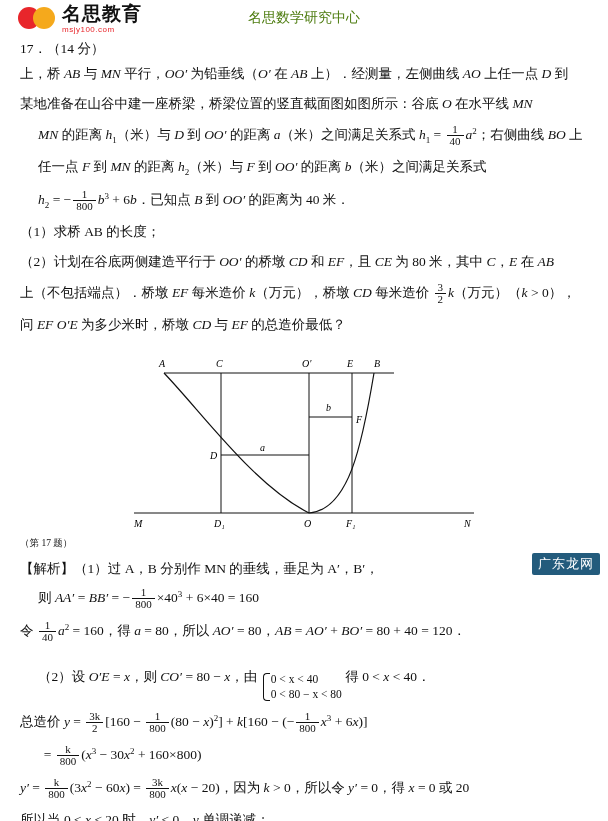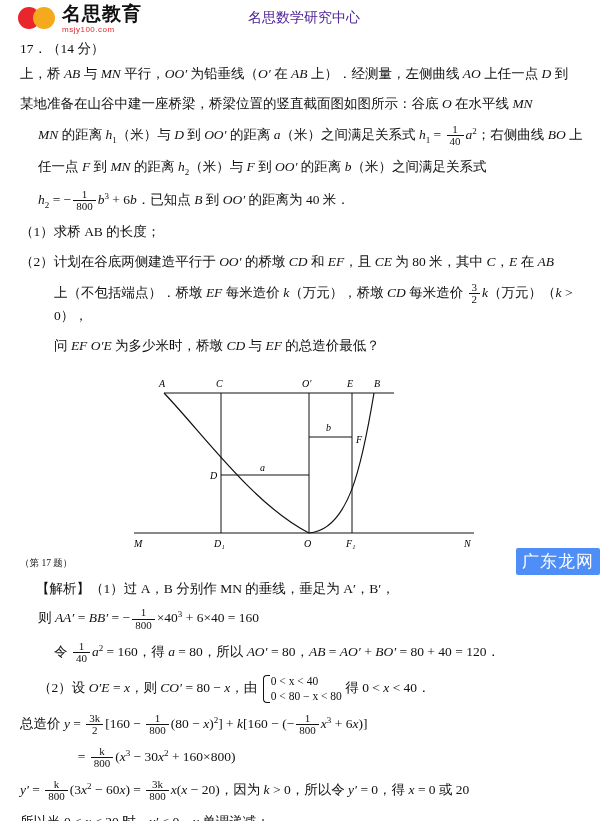--- a/index.html
+++ b/index.html
@@ -17,54 +17,54 @@
   .header{position:relative;height:40px;}
   .logo{position:absolute;left:18px;top:4px;display:flex;align-items:center;}
   .logo-mark{position:relative;width:44px;height:30px;}
   .logo-mark .c1{position:absolute;left:0;top:3px;width:22px;height:22px;border-radius:50%;background:#e8262b;}
   .logo-mark .c2{position:absolute;left:15px;top:3px;width:22px;height:22px;border-radius:50%;background:#f5a91c;}
   .logo-text{display:flex;flex-direction:column;line-height:1;}
   .logo-cn{font-family:"Liberation Sans",sans-serif;font-weight:bold;font-size:19px;color:#111;letter-spacing:1px;}
   .logo-en{font-family:"Liberation Sans",sans-serif;font-size:8px;color:#e8262b;letter-spacing:0.5px;margin-top:3px;}
   .header-title{
     position:absolute;left:0;right:0;top:9px;text-align:center;
-    font-family:"Liberation Sans",sans-serif;font-size:14px;color:#4c1d95;
+    font-family:"Liberation Sans",sans-serif;font-size:14px;color:#4d7c0f;
   }
 
   
   .content{position:relative;padding:0 20px;}
   .line{font-size:13.5px;line-height:1.55;margin:0 0 9px 0;}
   .qno{font-size:13.5px;margin:0 0 6px 0;}
   .ind-l{margin-left:18px;}
-  .ind-l2{margin-left:34px;}
+  .ind-l2{}
   i{font-family:"Liberation Serif",serif;font-style:italic;}
   .frac{display:inline-block;vertical-align:middle;text-align:center;font-size:11px;line-height:1.05;margin:0 2px;}
   .frac .num{display:block;border-bottom:1px solid #111;padding:0 3px;}
   .frac .den{display:block;padding:0 3px;}
   .sup{font-size:9px;vertical-align:super;}
   .sub{font-size:9px;vertical-align:sub;}
-  .brace{display:inline-block;position:relative;padding-left:10px;font-size:11.5px;line-height:1.3;vertical-align:middle;}
+  .brace{display:inline-block;position:relative;padding-left:10px;font-size:11.5px;line-height:1.3;vertical-align:middle;margin-top:19px;}
   .brace:before{content:"";position:absolute;left:2px;top:1px;bottom:1px;width:6px;border:1px solid #111;border-right:none;border-radius:4px 0 0 4px;}
 
   
   .figure{position:relative;margin:4px auto 2px auto;width:360px;height:190px;}
   .figcap{font-size:9.5px;margin-top:2px;}
   .figwrap{margin:6px 0 10px 0;}
 
   
   .wm{
     position:absolute;right:8px;bottom:6px;
     display:flex;align-items:center;gap:4px;
     opacity:.9;
   }
   .wm-box{
-    background:#3b82f6;color:#fff;font-family:"Liberation Sans",sans-serif;
-    font-size:17px;padding:2px 6px;border-radius:2px;letter-spacing:1px;
+    background:#0c4a6e;color:#fff;font-family:"Liberation Sans",sans-serif;
+    font-size:13px;padding:2px 6px;border-radius:2px;letter-spacing:1px;
   }
-  .solheader{font-size:13.5px;margin:2px 0 9px 16px;}
+  .solheader{font-size:13.5px;margin:2px 0 9px 0;}
 </style>
 </head>
 <body>
 
 <div class="page">
 
   <div class="header">
     <div class="logo">
       <div class="logo-mark">
         <div class="c1"></div>

